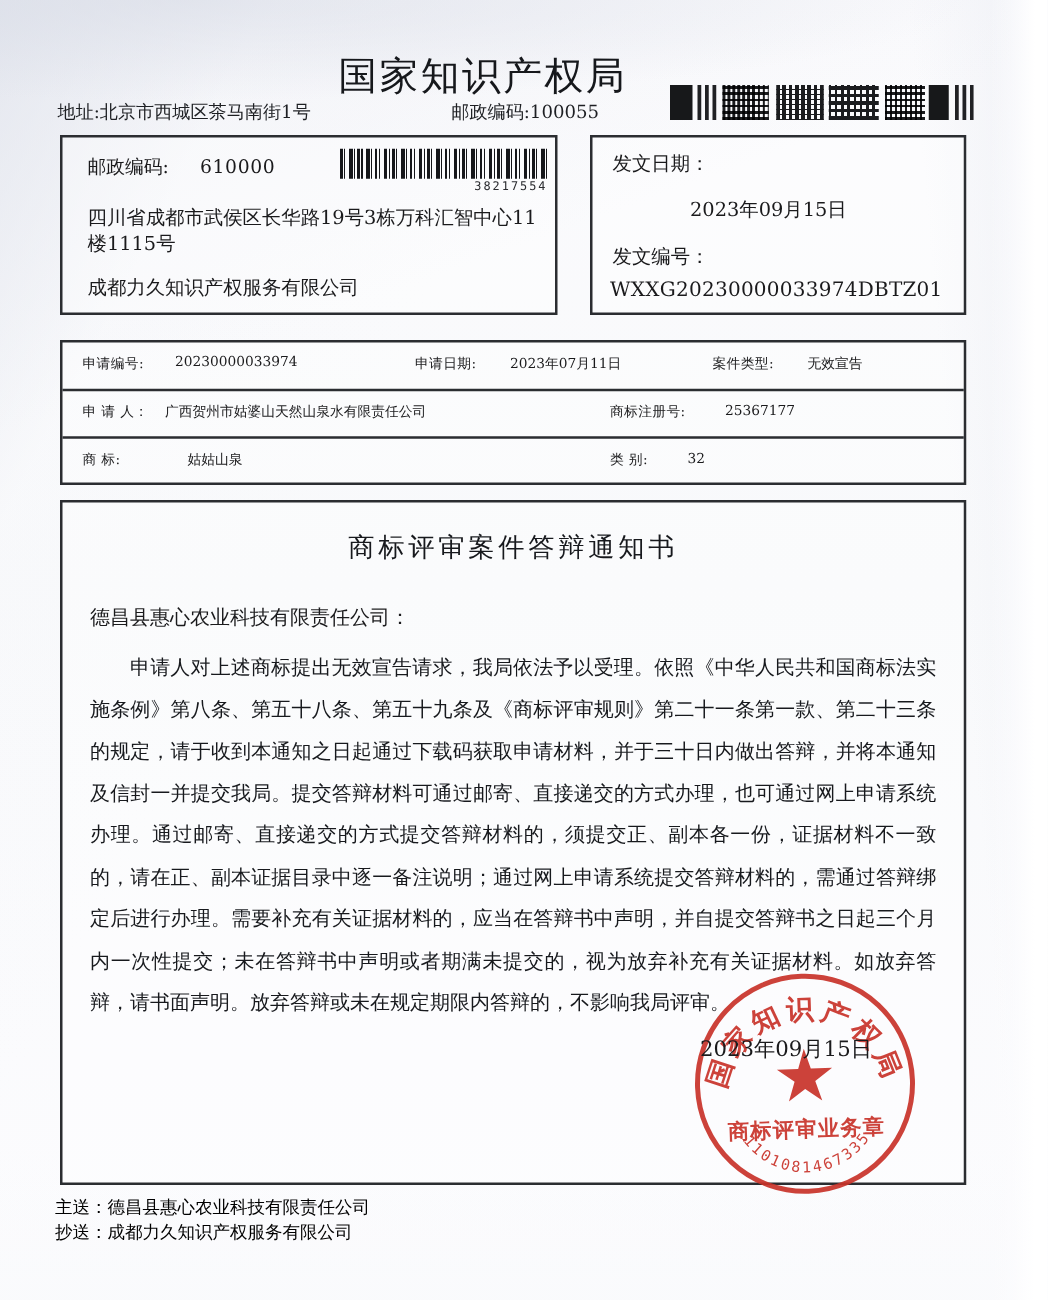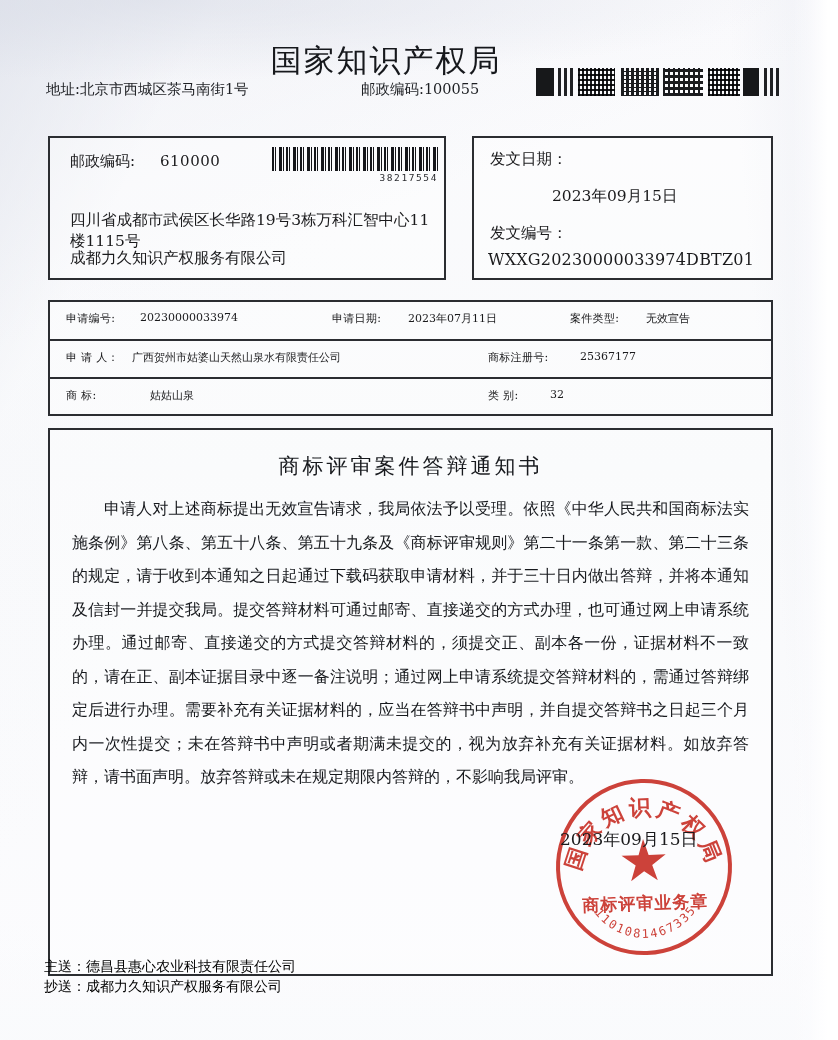--- a/index.html
+++ b/index.html
@@ -108,21 +108,20 @@
       repeating-linear-gradient(90deg, #1b1c1f 0 2px, rgba(255,255,255,0) 2px 5px),
       repeating-linear-gradient(0deg,  #1b1c1f 0 3px, rgba(255,255,255,0) 3px 6px);
   }
 
   
   .doc-box {
     position: absolute;
     border: 2.2px solid #2b2d31;
     background: rgba(255,255,255,0.35);
     box-sizing: border-box;
-    margin-top: 28px;
   }
 
   
   #recipient-box {
     left: 48px; top: 108px;
     width: 398px; height: 144px;
   }
   #recipient-postcode-label {
     position: absolute; left: 20px; top: 14px;
     font-size: 15px; white-space: nowrap;
@@ -147,21 +146,21 @@
   #recipient-barcode-number {
     width: 166px;
     text-align: right;
     font-family: "DejaVu Sans Mono", "Liberation Mono", monospace;
     font-size: 9.5px;
     letter-spacing: 1.6px;
     color: #2a2b2f;
     margin-top: 1px;
   }
   #recipient-address {
-    position: absolute; left: 20px; top: 72px;
+    position: absolute; left: 20px; top: 54px;
     width: 362px;
     font-size: 15.5px;
     line-height: 21px;
   }
   #recipient-name {
     position: absolute; left: 20px; top: 110px;
     font-size: 15.5px;
     white-space: nowrap;
   }
 
@@ -394,20 +393,21 @@
     <span class="case-cell case-label" style="left:16px">商 标:</span>
     <span class="case-cell" style="left:100px">姑姑山泉</span>
     <span class="case-cell case-label" style="left:438px">类 别:</span>
     <span class="case-cell" style="left:500px">32</span>
   </div>
 
 </div>
 
 <div class="doc-box" id="notice-box">
   <div id="notice-title">商标评审案件答辩通知书</div>
+  <div id="notice-addressee">德昌县惠心农业科技有限责任公司：</div>
   <div id="notice-paragraph">申请人对上述商标提出无效宣告请求，我局依法予以受理。依照《中华人民共和国商标法实施条例》第八条、第五十八条、第五十九条及《商标评审规则》第二十一条第一款、第二十三条的规定，请于收到本通知之日起通过下载码获取申请材料，并于三十日内做出答辩，并将本通知及信封一并提交我局。提交答辩材料可通过邮寄、直接递交的方式办理，也可通过网上申请系统办理。通过邮寄、直接递交的方式提交答辩材料的，须提交正、副本各一份，证据材料不一致的，请在正、副本证据目录中逐一备注说明；通过网上申请系统提交答辩材料的，需通过答辩绑定后进行办理。需要补充有关证据材料的，应当在答辩书中声明，并自提交答辩书之日起三个月内一次性提交；未在答辩书中声明或者期满未提交的，视为放弃补充有关证据材料。如放弃答辩，请书面声明。放弃答辩或未在规定期限内答辩的，不影响我局评审。</div>
 </div>
 
 <div id="official-seal">
   <svg id="seal-top-text" viewBox="0 0 168 168">
     <defs>
       <path id="seal-arc" d="M 20,96 A 64,64 0 0 1 148,96" fill="none"></path>
     </defs>
     <text>
       <textPath href="#seal-arc" startOffset="50%" text-anchor="middle">国家知识产权局</textPath>

